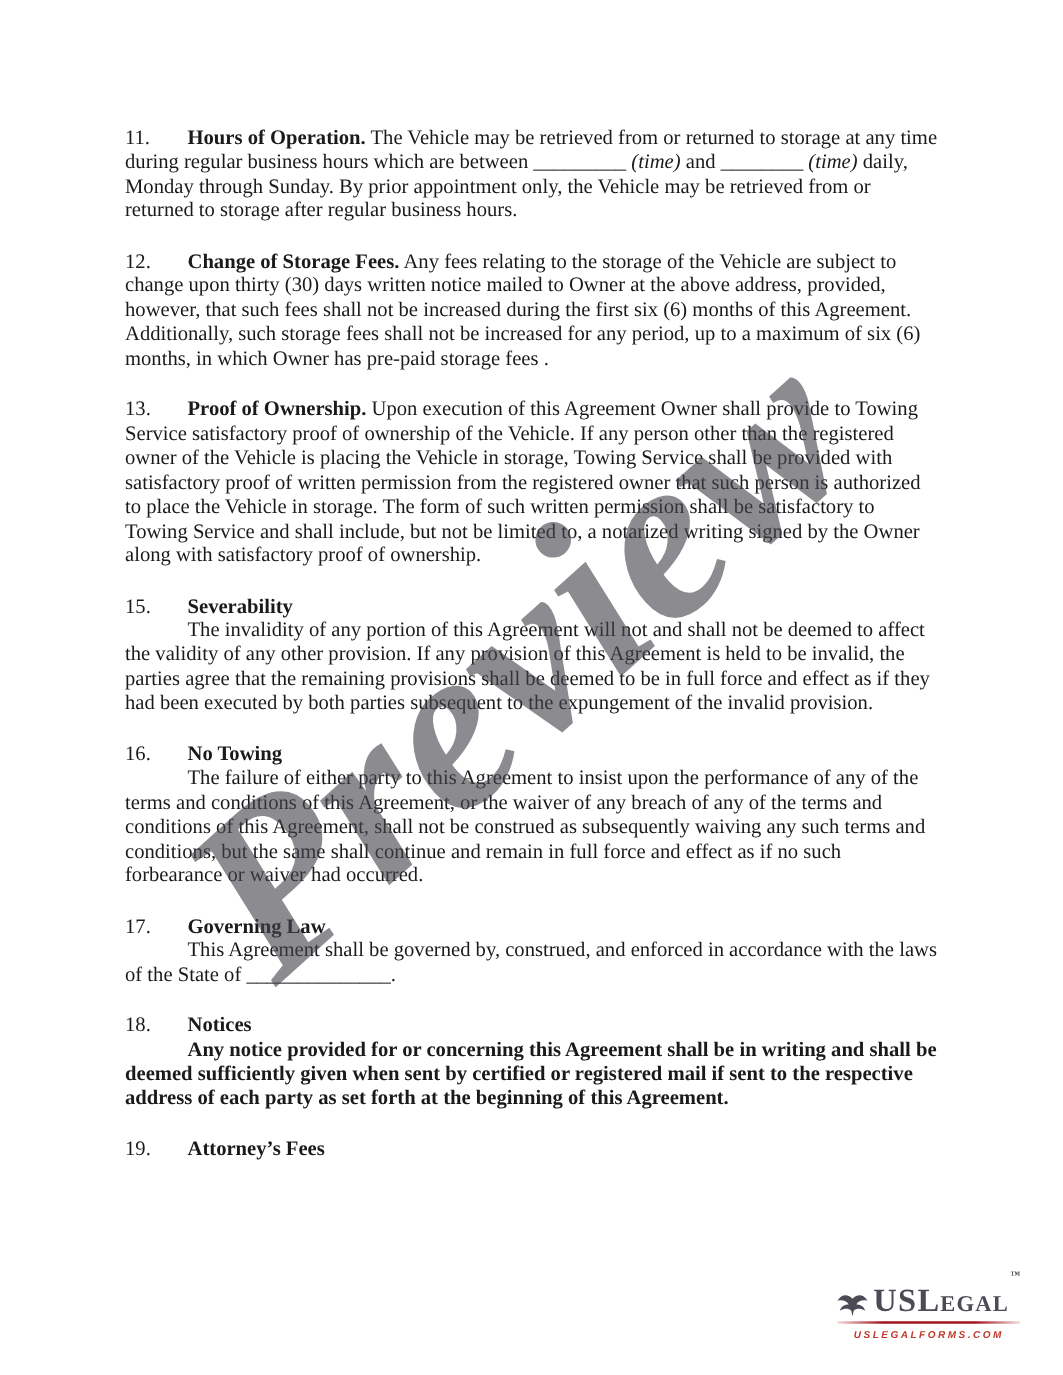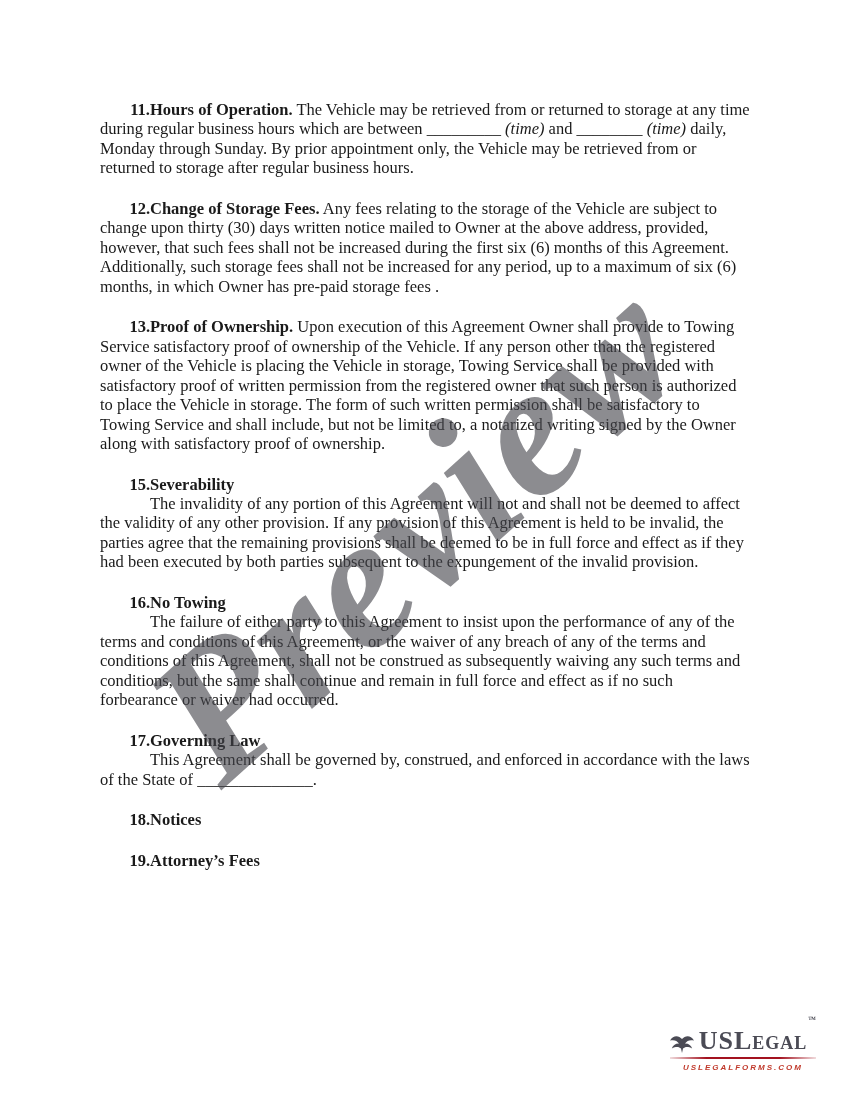--- a/index.html
+++ b/index.html
@@ -10,21 +10,21 @@
     font-family:"Liberation Serif", serif;
     color:#1a1a1a;
     overflow:hidden;
   }
   .page { position:absolute; inset:0; background:#fff; }
   .content {
     position:absolute; left:100px; top:100px; width:650px;
     font-size:16.5px; line-height:1.18;
   }
   .section { margin-bottom:21px; }
-  .sec-num { display:inline-block; width:50px; font-weight:bold;text-align:right; }
+  .sec-num { display:inline-block; width:50px; font-weight:normal; }
   .sec-title { font-weight:bold;text-align:right; }
   .body-indent { text-indent:50px; }
   .bold-body { font-weight:bold; }
   .time-italic { font-weight:normal; font-style:italic; }
 
   .watermark {
     position:absolute;
     left:415px; top:530px;
     transform:translate(-50%,-50%) rotate(-42deg);
     font-family:"Liberation Serif", serif;
@@ -92,20 +92,21 @@
       <p class="para body-indent">The failure of either party to this Agreement to insist upon the performance of any of the terms and conditions of this Agreement, or the waiver of any breach of any of the terms and conditions of this Agreement, shall not be construed as subsequently waiving any such terms and conditions, but the same shall continue and remain in full force and effect as if no such forbearance or waiver had occurred.</p>
     </div>
 
     <div class="section">
       <p class="para"><span class="sec-num">17.</span><span class="sec-title">Governing Law</span></p>
       <p class="para body-indent">This Agreement shall be governed by, construed, and enforced in accordance with the laws of the State of ______________.</p>
     </div>
 
     <div class="section">
       <p class="para"><span class="sec-num">18.</span><span class="sec-title">Notices</span></p>
+      <p class="para body-indent bold-body">Any notice provided for or concerning this Agreement shall be in writing and shall be deemed sufficiently given when sent by certified or registered mail if sent to the respective address of each party as set forth at the beginning of this Agreement.</p>
     </div>
 
     <div class="section">
       <p class="para"><span class="sec-num">19.</span><span class="sec-title">Attorney’s Fees</span></p>
     </div>
 
   </div>
 
   <div class="watermark">Preview</div>
 

